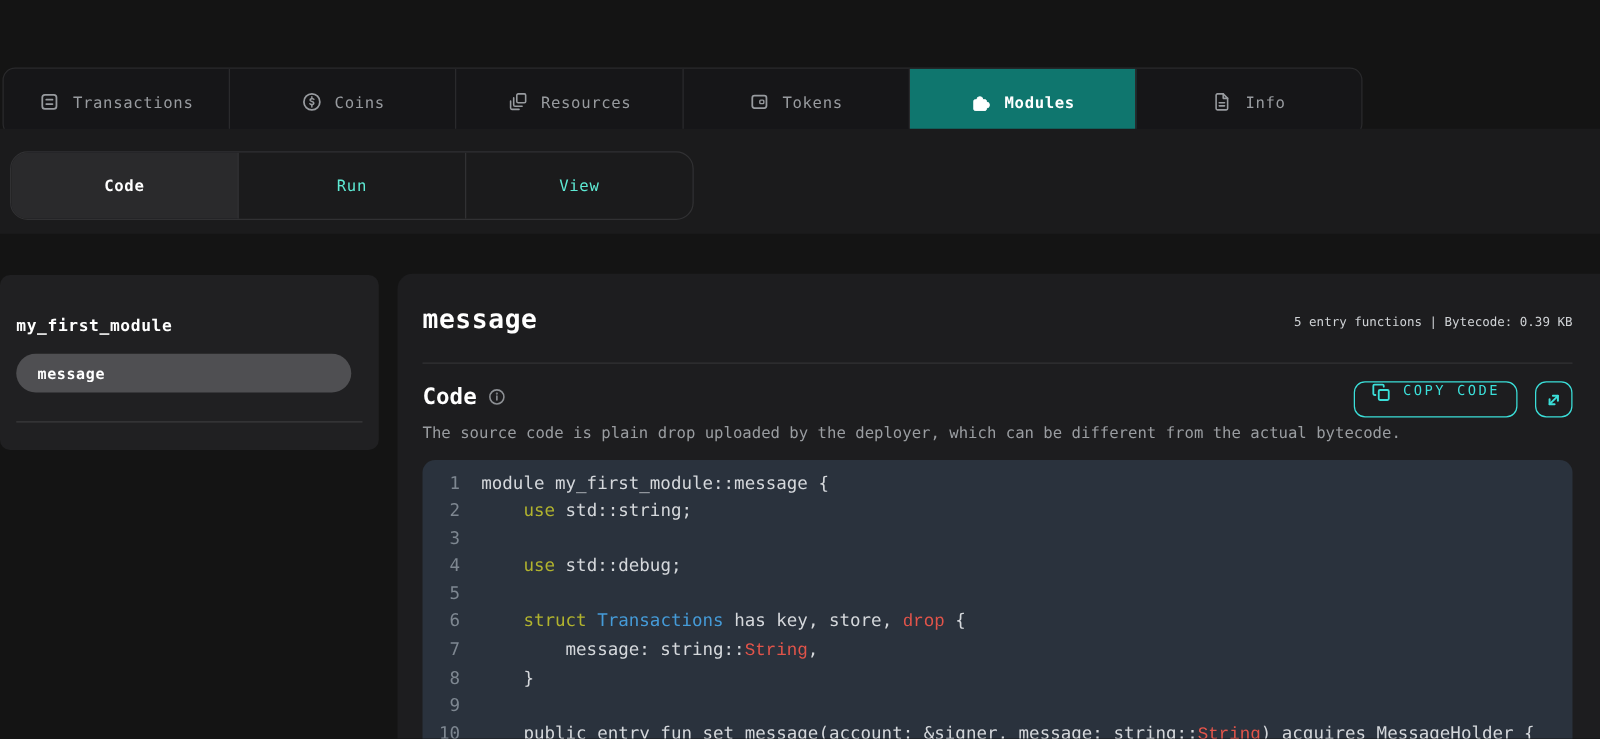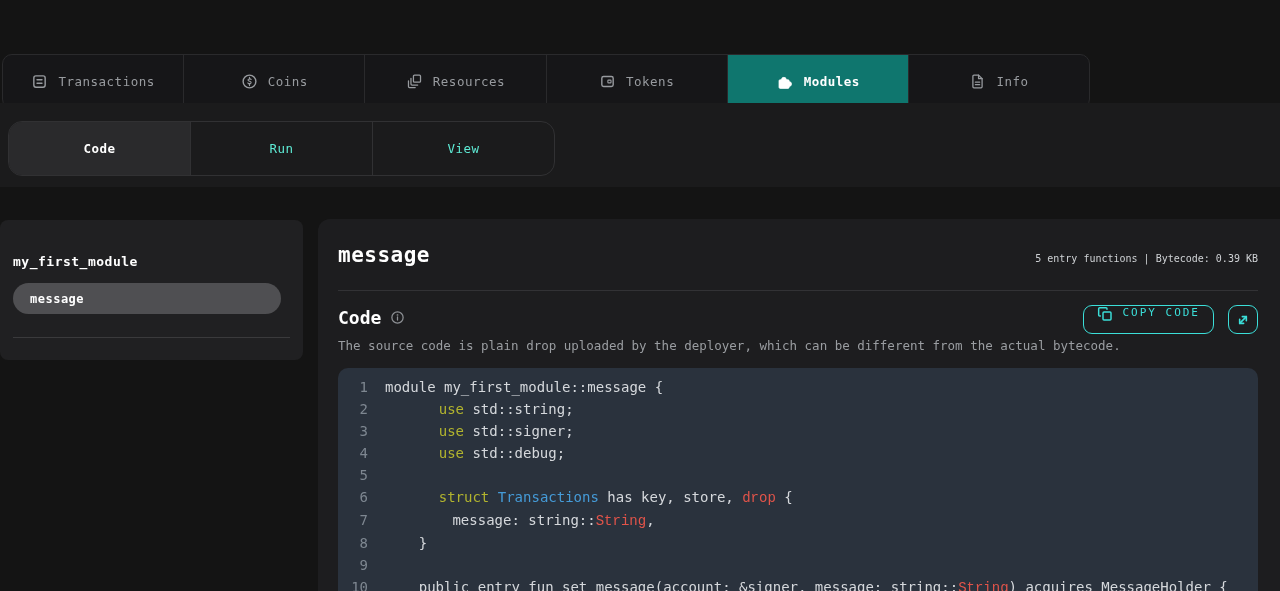--- a/index.html
+++ b/index.html
@@ -94,21 +94,21 @@
   .codeblock {
     position:absolute; left:20px; right:22px; top:149px; bottom:0;
     background:#2a323d; border-radius:10px 10px 0 0;
     padding-top:8px; overflow:hidden;
     font-size:14px; line-height:22px;
   }
   .codeline { display:flex; }
   .ln { width:30px; flex-shrink:0; text-align:right; color:#7e8791; }
   .lc { padding-left:17px; white-space:pre; color:var(--plain); }
   .seg-plain { color:var(--plain); }
-  .seg-kw    { color:var(--kw);margin-left:20px; }
+  .seg-kw    { color:var(--kw); }
   .seg-type  { color:var(--type); }
   .seg-red   { color:var(--red);font-family:Liberation Mono, monospace; }
 </style>
 </head>
 <body style="--plain: #d5d8dc; --kw: #b2b42e; --type: #459bd8; --red: #e2544a; --accent: #3bdfd9;">
 
 <nav class="topnav">
   <div class="tab">
     <span>
       <svg width="17" height="17" viewBox="0 0 24 24" fill="none" stroke-width="2" stroke-linecap="round">
@@ -236,21 +236,20 @@
         <div class="codeline">
           <span class="ln">1</span>
           <span class="lc"><span class="seg-plain">module my_first_module::message {</span></span>
         </div>
         <div class="codeline">
           <span class="ln">2</span>
           <span class="lc"><span class="seg-plain">    </span><span class="seg-kw">use</span><span class="seg-plain"> std::string;</span></span>
         </div>
         <div class="codeline">
           <span class="ln">3</span>
-          <span class="lc"><span class="seg-plain">    </span><span class="seg-kw">use</span><span class="seg-plain"> std::signer;</span></span>
         </div>
         <div class="codeline">
           <span class="ln">4</span>
           <span class="lc"><span class="seg-plain">    </span><span class="seg-kw">use</span><span class="seg-plain"> std::debug;</span></span>
         </div>
         <div class="codeline">
           <span class="ln">5</span>
           <span class="lc"></span>
         </div>
         <div class="codeline">

